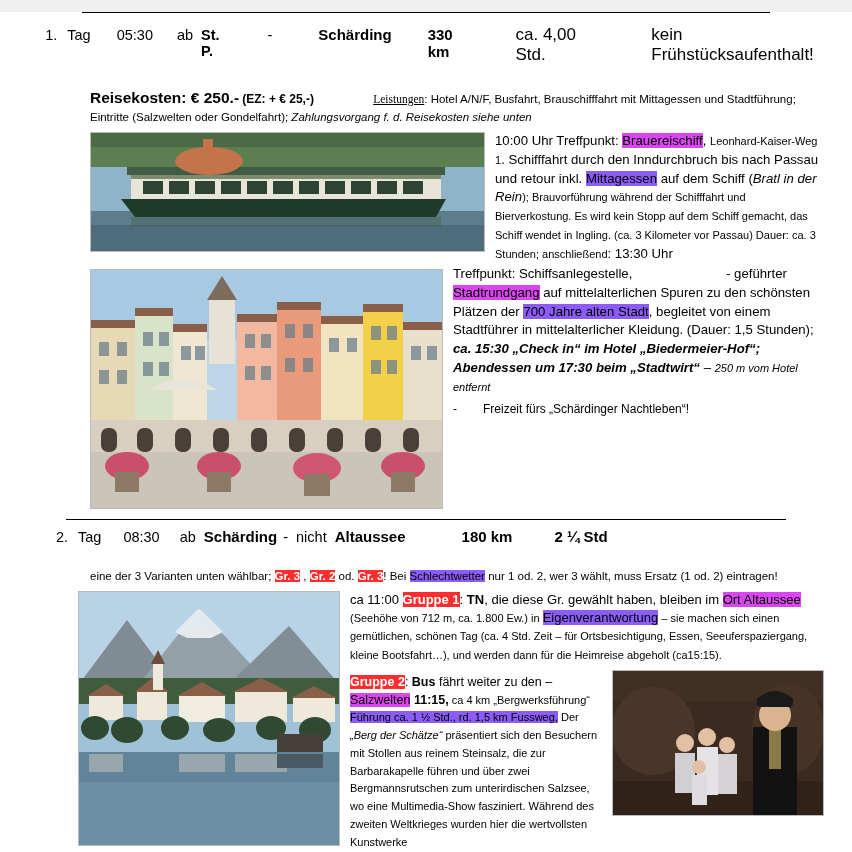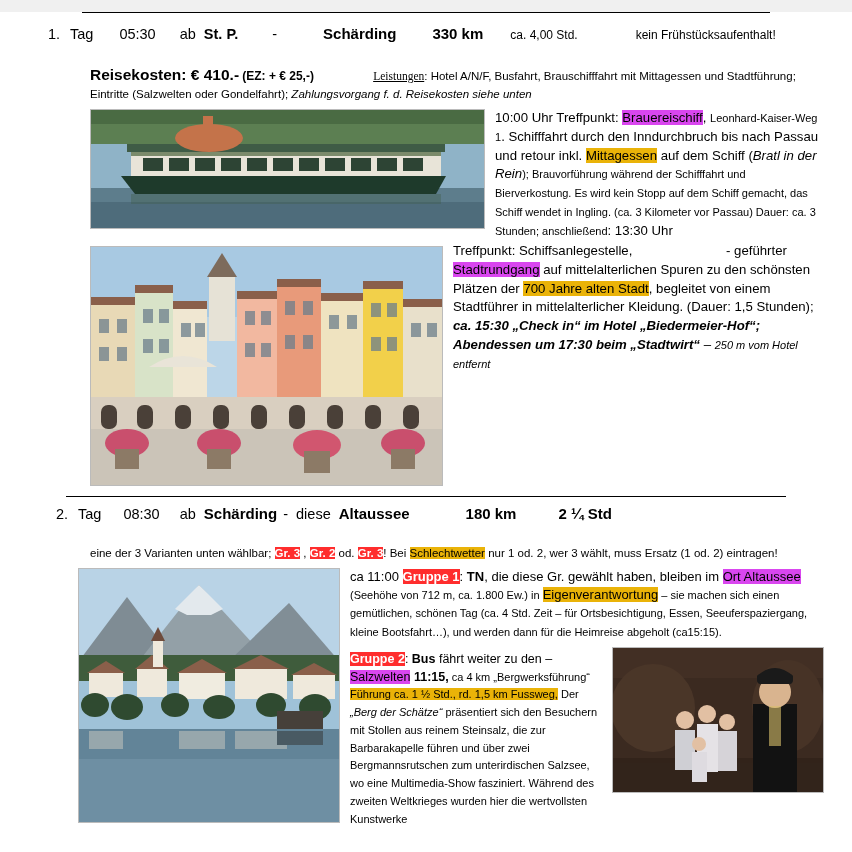--- a/index.html
+++ b/index.html
@@ -36,22 +36,22 @@
     margin-top: 12px;
   }
   .day-num { width: 46px; text-align: right; font-size: 14.5px; }
   .day-lbl { margin-left: 10px; font-size: 14.5px; }
   .day-time { margin-left: 26px; font-size: 14.5px; }
   .day-ab   { margin-left: 24px; font-size: 14.5px; }
   .day-from { margin-left: 8px; font-size: 14.5px; font-weight: bold; }
   .day-dash { margin-left: 34px; font-size: 14.5px; }
   .day-to   { margin-left: 46px; font-size: 15px; font-weight: bold; }
   .day-km   { margin-left: 36px; font-size: 15px; font-weight: bold; }
-  .day-dur  { margin-left: 27px; font-size: 12px; }
-  .day-note { margin-left: 26px; font-size: 12px; padding-left: 32px; }
+  .day-dur  { margin-left: 40px; font-size: 17px; }
+  .day-note { margin-left: 14px; font-size: 17px; padding-left: 32px; }
 
   
   .block { margin-left: 76px; margin-right: 14px; }
   .costs {
     font-family: "Liberation Sans", sans-serif;
     margin-top: 22px;
     font-size: 11.5px;
     line-height: 1.45;
   }
   .costs .big { font-size: 15.5px; font-weight: bold; }
@@ -80,21 +80,21 @@
   .txt {
     font-family: "Liberation Sans", sans-serif;
     font-size: 13.2px;
     line-height: 1.42;
     text-align: left;
   }
   .small { font-size: 11px; }
   .b { font-weight: bold; }
   .i { font-style: italic; }
   .hl-green { background: #d946ef; }
-  .hl-yellow { background: #eab308; }
+  .hl-yellow { background: #8b5cf6; }
   .hl-red { background: #ff2d2d; color: #fff; font-weight: bold; }
   .u { }
 
   .sec2 { margin-top: 2px; }
   .img2 {
     float: left;
     width: 353px;
     height: 240px;
     margin: 4px 10px 4px 0;
     border: 1px solid #bbb;
@@ -180,21 +180,21 @@
     <span class="day-ab">ab</span>
     <span class="day-from">St. P.</span>
     <span class="day-dash">-</span>
     <span class="day-to">Schärding</span>
     <span class="day-km">330 km</span>
     <span class="day-dur">ca. 4,00 Std.</span>
     <span class="day-note">kein Frühstücksaufenthalt!</span>
   </div>
 
   <div class="block costs">
-    <span class="big">Reisekosten: € 410.-</span>
+    <span class="big">Reisekosten: € 250.-</span>
     <span class="ez">(EZ: + € 25,-)</span>
     <span class="lead">Leistungen</span><span>:  Hotel A/N/F, Busfahrt, Brauschifffahrt mit Mittagessen und Stadtführung; Eintritte (Salzwelten oder Gondelfahrt); </span><span class="it">Zahlungsvorgang f. d. Reisekosten siehe unten</span>
   </div>
 
   <div class="block sec1">
     <div class="img1">
       <svg width="393" height="118" viewBox="0 0 393 118" preserveAspectRatio="none">
         <rect x="0" y="0" width="393" height="118" fill="#8fb3c7"></rect>
         <rect x="0" y="0" width="393" height="34" fill="#5c7f52"></rect>
         <rect x="0" y="0" width="393" height="14" fill="#4a6b43"></rect>
@@ -317,34 +317,37 @@
           <ellipse cx="312" cy="196" rx="22" ry="14" fill="#c94f6d"></ellipse>
           <rect x="300" y="202" width="24" height="20" fill="#8c7a66"></rect>
         </g>
 
         <path d="M58 120 q34 -22 68 0 z" fill="#e9e4d8"></path>
       </svg>
     </div>
     <div class="txt">
       <span>Treffpunkt: Schiffsanlegestelle,</span>
       <span style="display:inline-block;width:90px"></span><span>-</span><span> geführter </span><span class="hl-green">Stadtrundgang</span><span> auf mittelalterlichen Spuren zu den schönsten Plätzen der </span><span class="hl-yellow">700 Jahre alten Stadt</span><span>, begleitet von einem Stadtführer in mittelalterlicher Kleidung. (Dauer: 1,5 Stunden); </span><span class="i b">ca. 15:30 „Check in“ im Hotel „Biedermeier-Hof“; Abendessen um 17:30 beim „Stadtwirt“</span><span> – </span><span class="small i">250 m vom Hotel entfernt</span>
+      <div class="freizeit">
+        <span class="dash">-</span><span>Freizeit fürs „Schärdinger Nachtleben“!</span>
+      </div>
     </div>
   </div>
 
   <div style="clear:both"></div>
   <hr class="rule" id="rule2">
 
   <div class="day2-row">
     <span class="d2-num">2.</span>
     <span class="d2-lbl">Tag</span>
     <span class="d2-time">08:30</span>
     <span class="d2-ab">ab</span>
     <span class="d2-from">Schärding</span>
     <span class="d2-dash">-</span>
-    <span class="d2-nach">diese</span>
+    <span class="d2-nach">nicht</span>
     <span class="d2-to">Altaussee</span>
     <span class="d2-km">180 km</span>
     <span class="d2-dur">2 ¼ Std</span>
   </div>
 
   <div class="d2-sub">
     <br>
     <span>eine der </span><span class="u">3 Varianten</span><span> unten wählbar; </span><span class="hl-red">Gr. 3</span><span> , </span><span class="hl-red">Gr. 2</span><span> od. </span><span class="hl-red">Gr. 3</span><span>! Bei </span><span class="hl-yellow">Schlechtwetter</span><span> nur 1 od. 2, wer 3 wählt, muss Ersatz (1 od. 2) eintragen!</span>
   </div>
 

